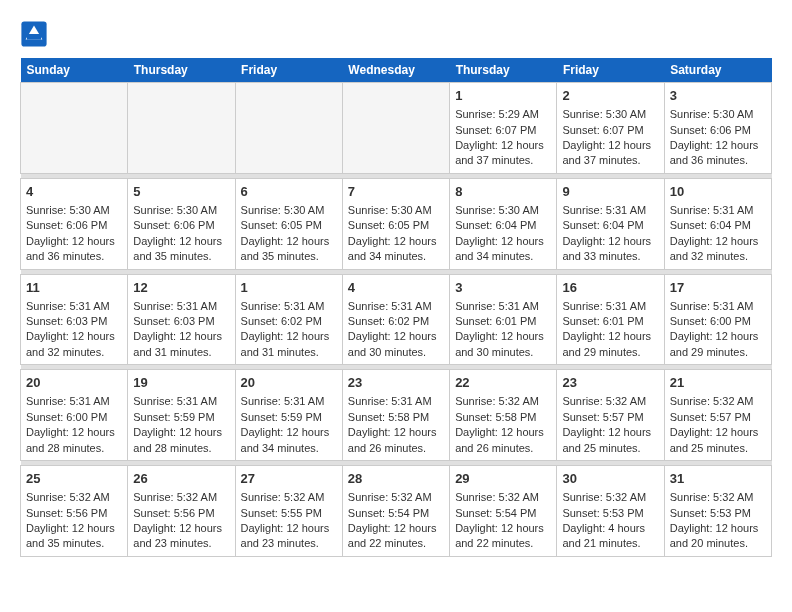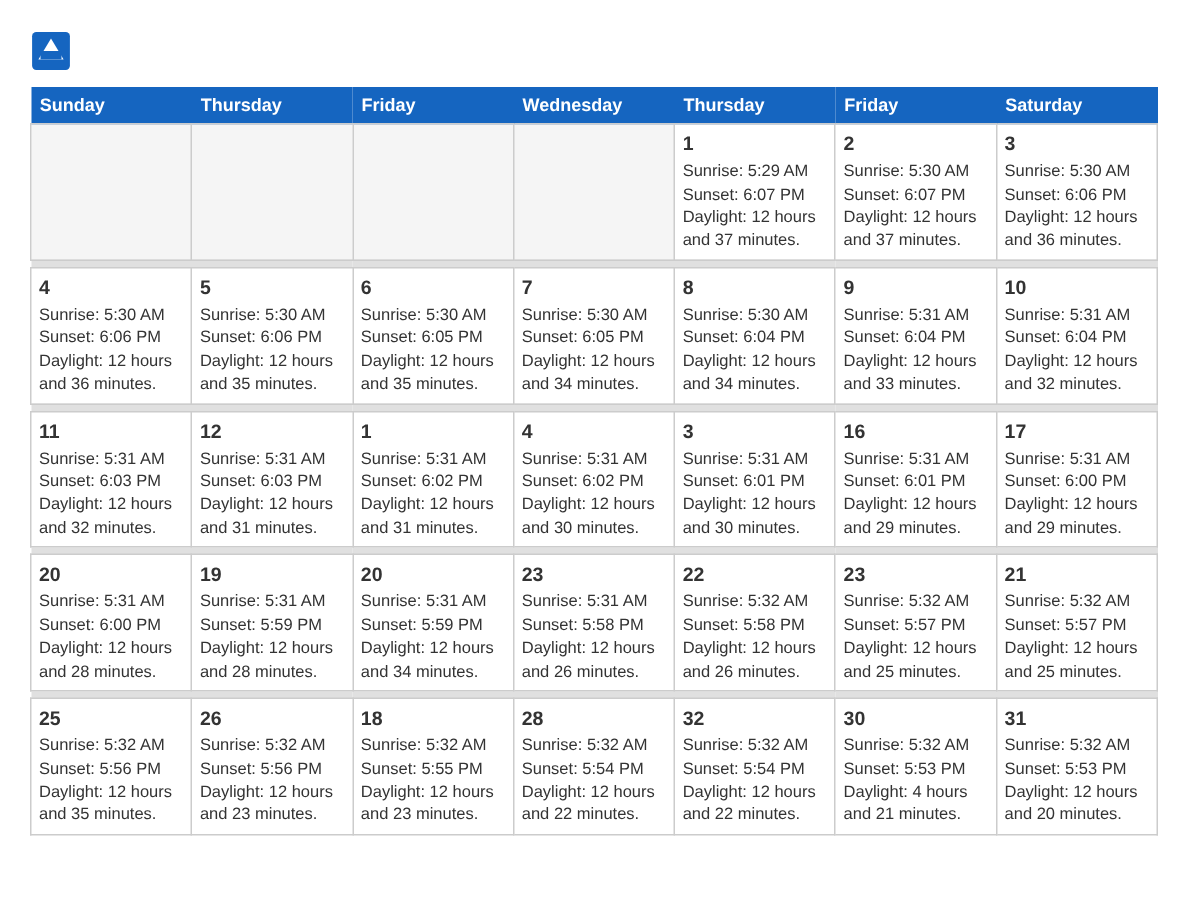--- a/index.html
+++ b/index.html
@@ -315,33 +315,33 @@
           <div>Sunset: 5:56 PM</div>
           <div>Daylight: 12 hours and 35 minutes.</div>
         </td>
         <td class="filled">
           <span class="day-num">26</span>
           <div>Sunrise: 5:32 AM</div>
           <div>Sunset: 5:56 PM</div>
           <div>Daylight: 12 hours and 23 minutes.</div>
         </td>
         <td class="filled">
-          <span class="day-num">18</span>
+          <span class="day-num">27</span>
           <div>Sunrise: 5:32 AM</div>
           <div>Sunset: 5:55 PM</div>
           <div>Daylight: 12 hours and 23 minutes.</div>
         </td>
         <td class="filled">
           <span class="day-num">28</span>
           <div>Sunrise: 5:32 AM</div>
           <div>Sunset: 5:54 PM</div>
           <div>Daylight: 12 hours and 22 minutes.</div>
         </td>
         <td class="filled">
-          <span class="day-num">32</span>
+          <span class="day-num">29</span>
           <div>Sunrise: 5:32 AM</div>
           <div>Sunset: 5:54 PM</div>
           <div>Daylight: 12 hours and 22 minutes.</div>
         </td>
         <td class="filled">
           <span class="day-num">30</span>
           <div>Sunrise: 5:32 AM</div>
           <div>Sunset: 5:53 PM</div>
           <div>Daylight: 4 hours and 21 minutes.</div>
         </td>

